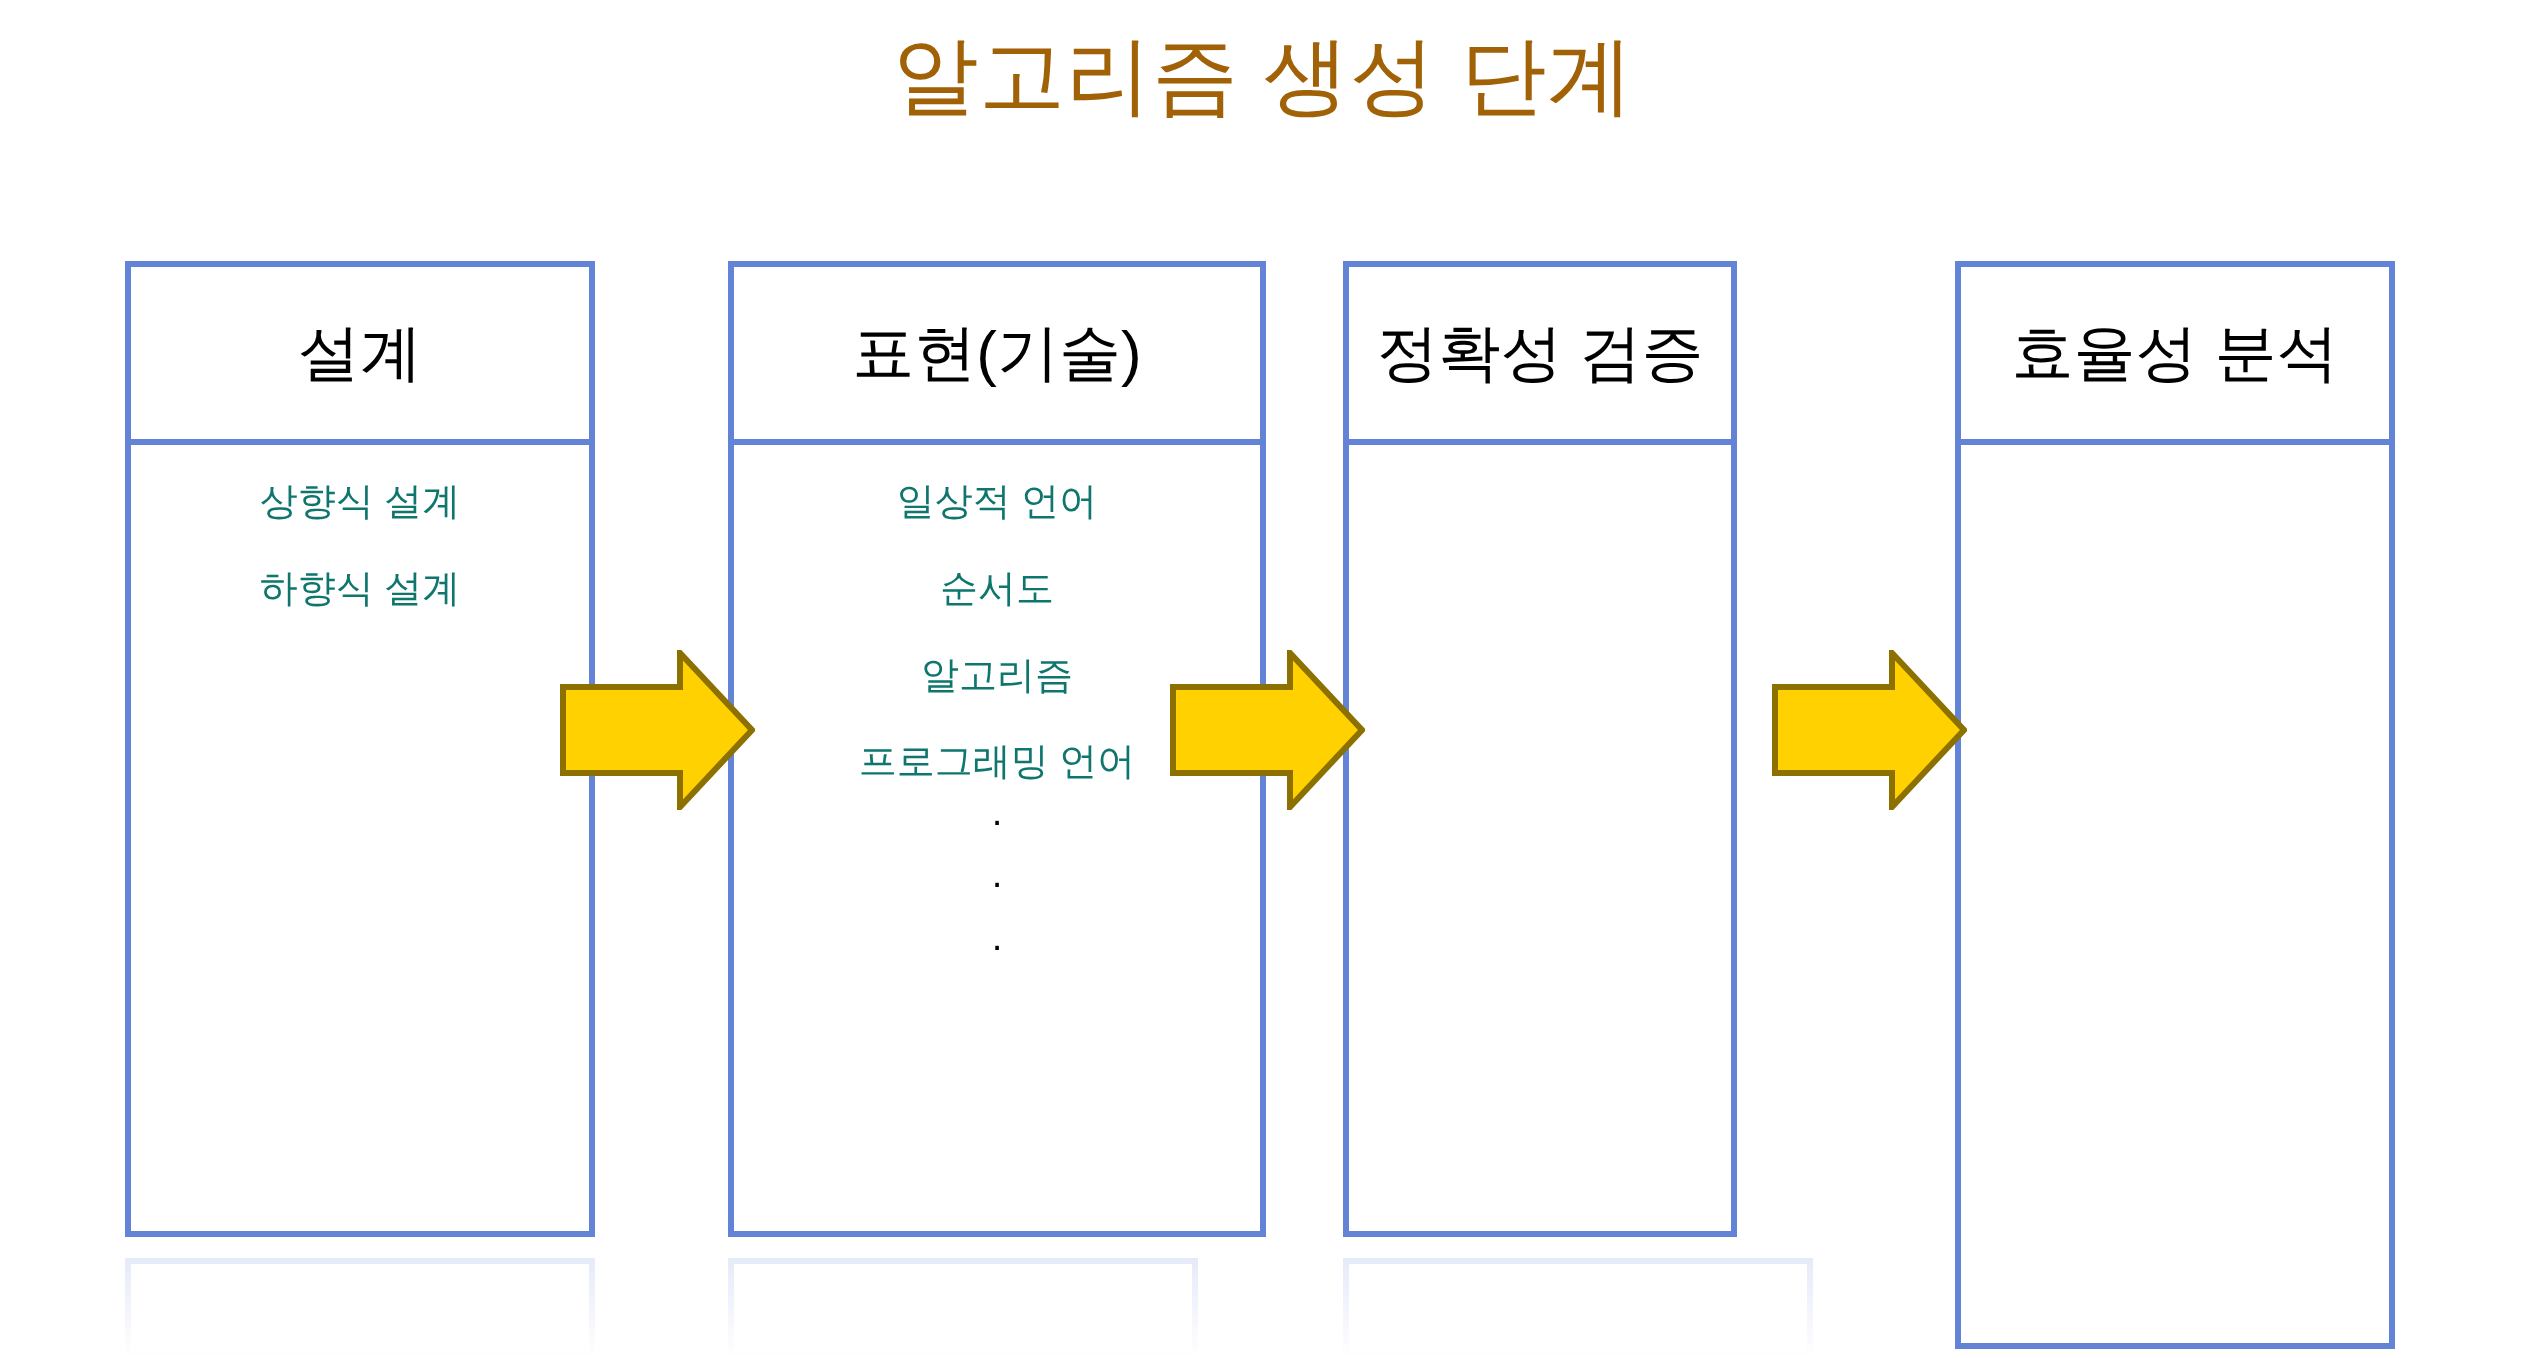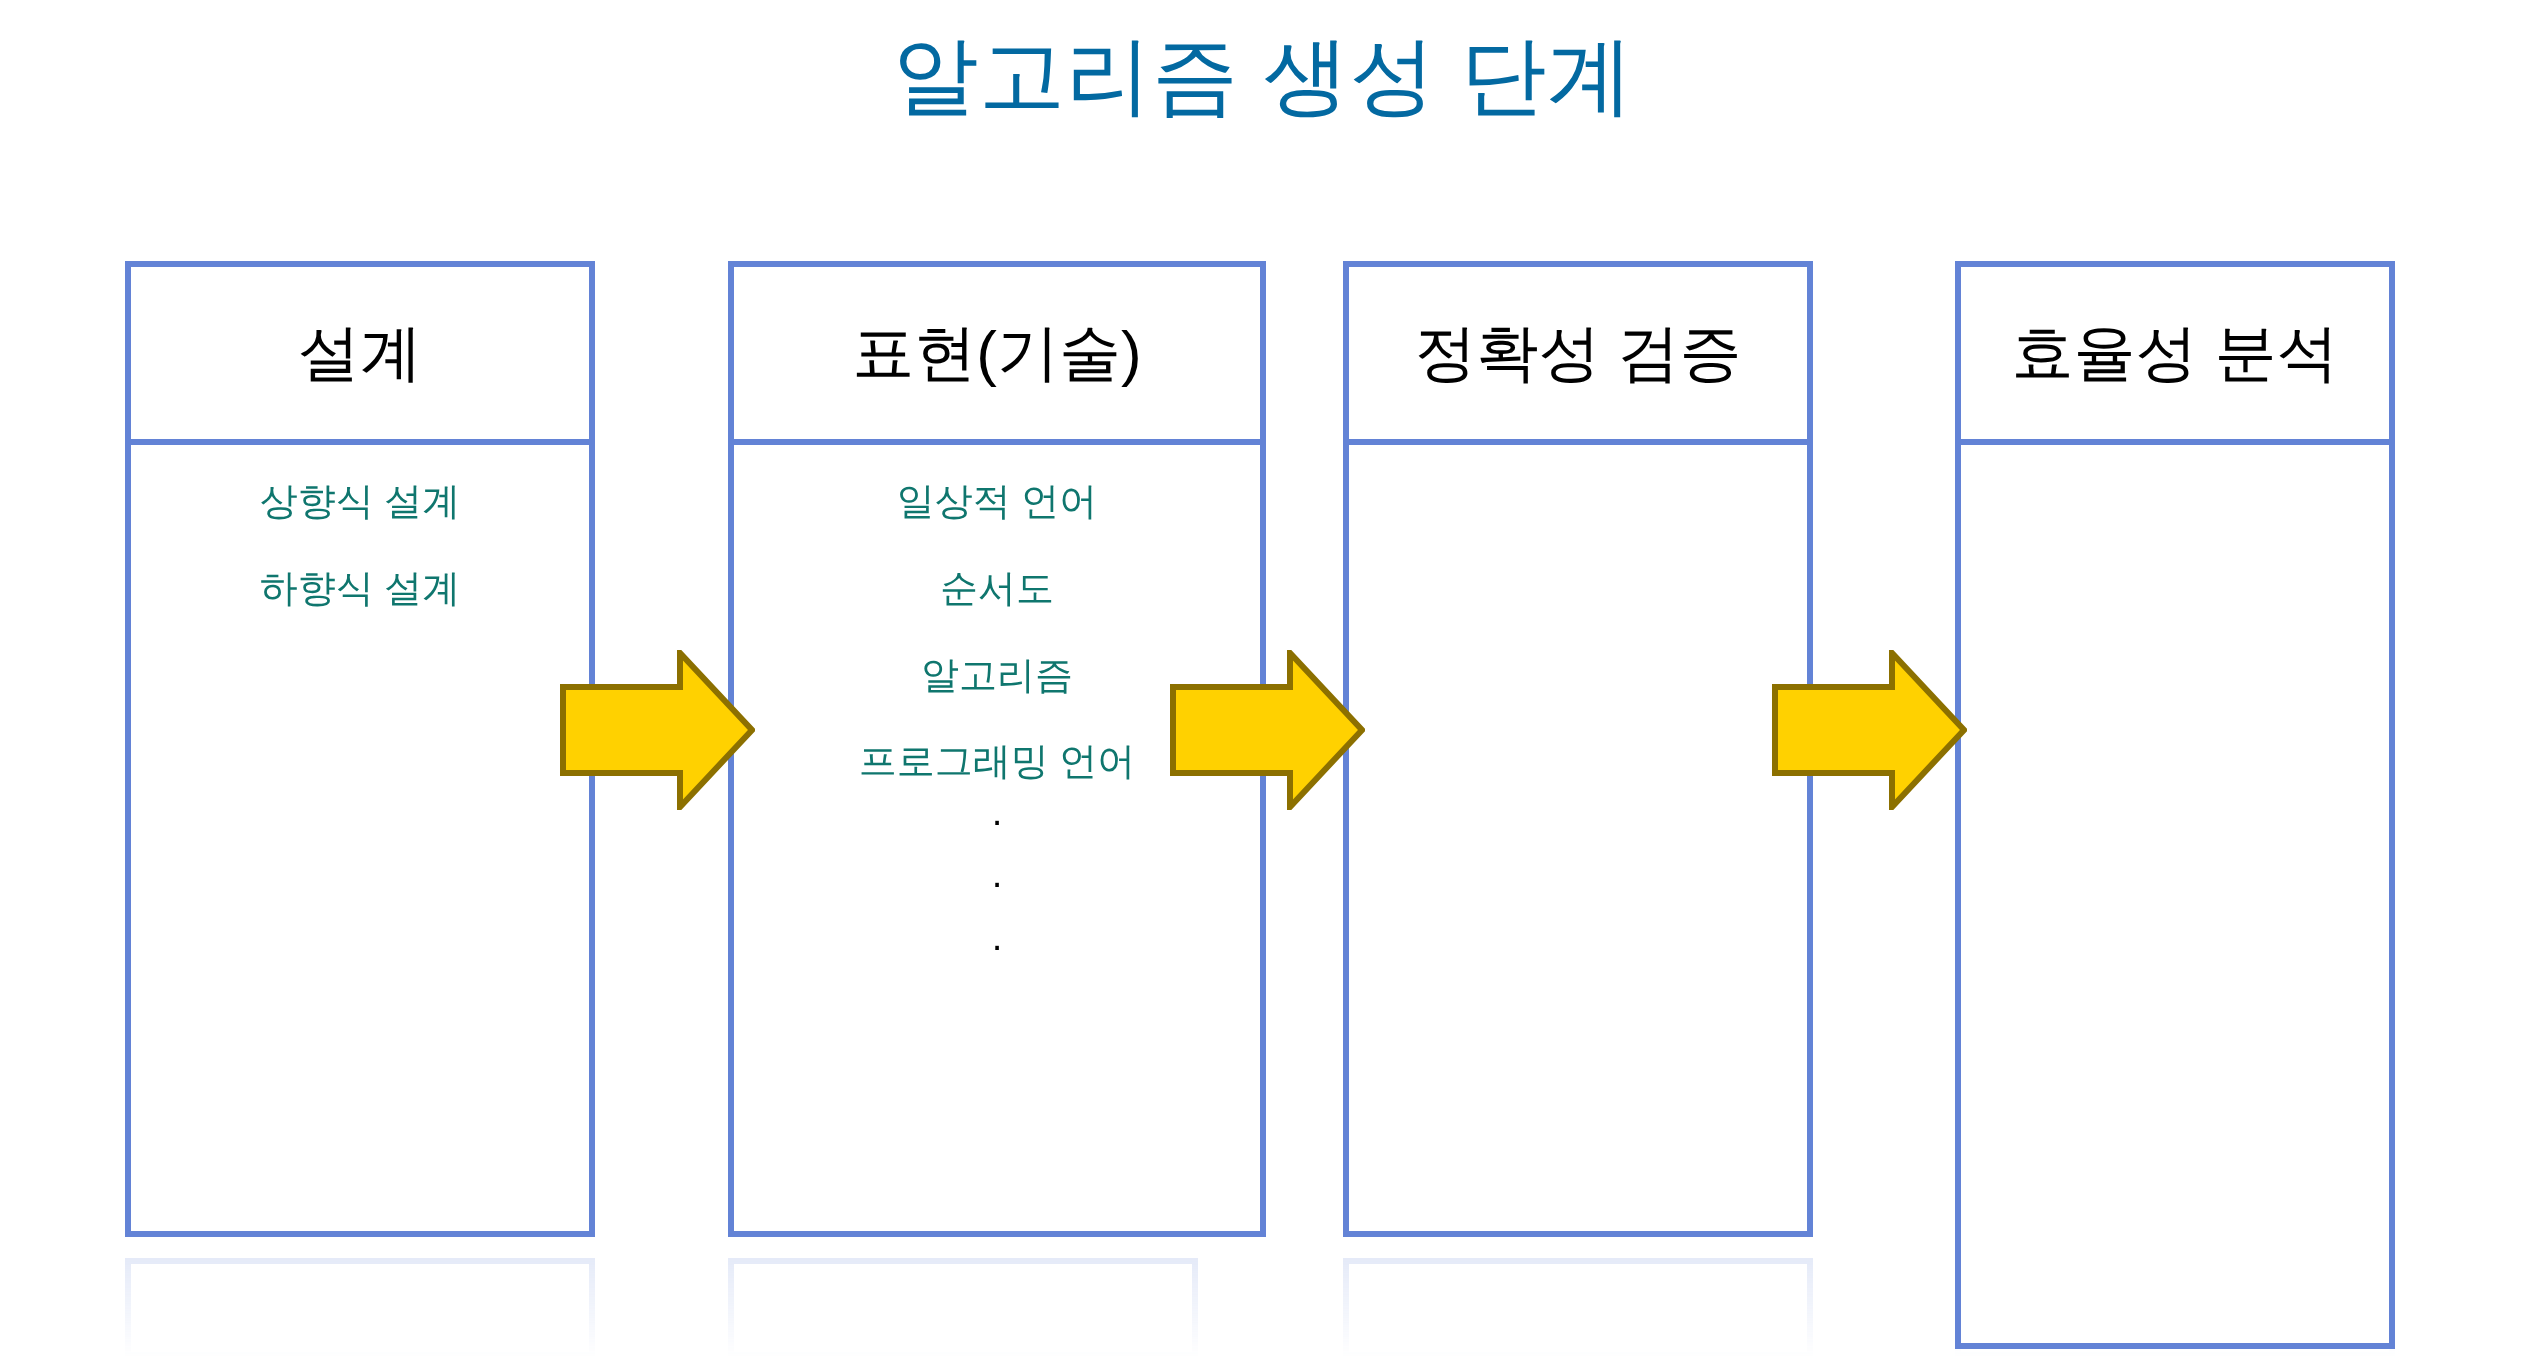--- a/index.html
+++ b/index.html
@@ -20,21 +20,21 @@
 
   
   #slide-title {
     position: absolute;
     left: 0;
     top: 26px;
     width: 2526px;
     text-align: center;
     font-size: 86px;
     line-height: 1.15;
-    color: #0369a1;
+    color: #a16207;
     font-weight: 400;
     letter-spacing: 0.5px;
     white-space: nowrap;
   }
 
   
   .stage-box {
     position: absolute;
     box-sizing: border-box;
     border: 6px solid #6383D6;
@@ -87,21 +87,21 @@
     display: block;
     font-size: 38px;
     line-height: 0.95;
     color: #000000;
     margin-bottom: 26px;
   }
 
   
   #box-1 { left: 125px;  top: 261px;  width: 470px;  height: 976px; justify-content: center; }
   #box-2 { left: 728px;  top: 261px;  width: 538px;  height: 976px; }
-  #box-3 { left: 1343px; top: 261px;  width: 470px;  height: 976px; }
+  #box-3 { left: 1343px; top: 261px;  width: 394px;  height: 976px; }
   #box-4 { left: 1955px; top: 261px;  width: 440px;  height: 1088px; }
 
   
   .reflection {
     position: absolute;
     box-sizing: border-box;
     border: 6px solid #6383D6;
     background: #ffffff;
     opacity: 0.22;
     -webkit-mask-image: linear-gradient(to bottom, rgba(0,0,0,0.75), rgba(0,0,0,0));

